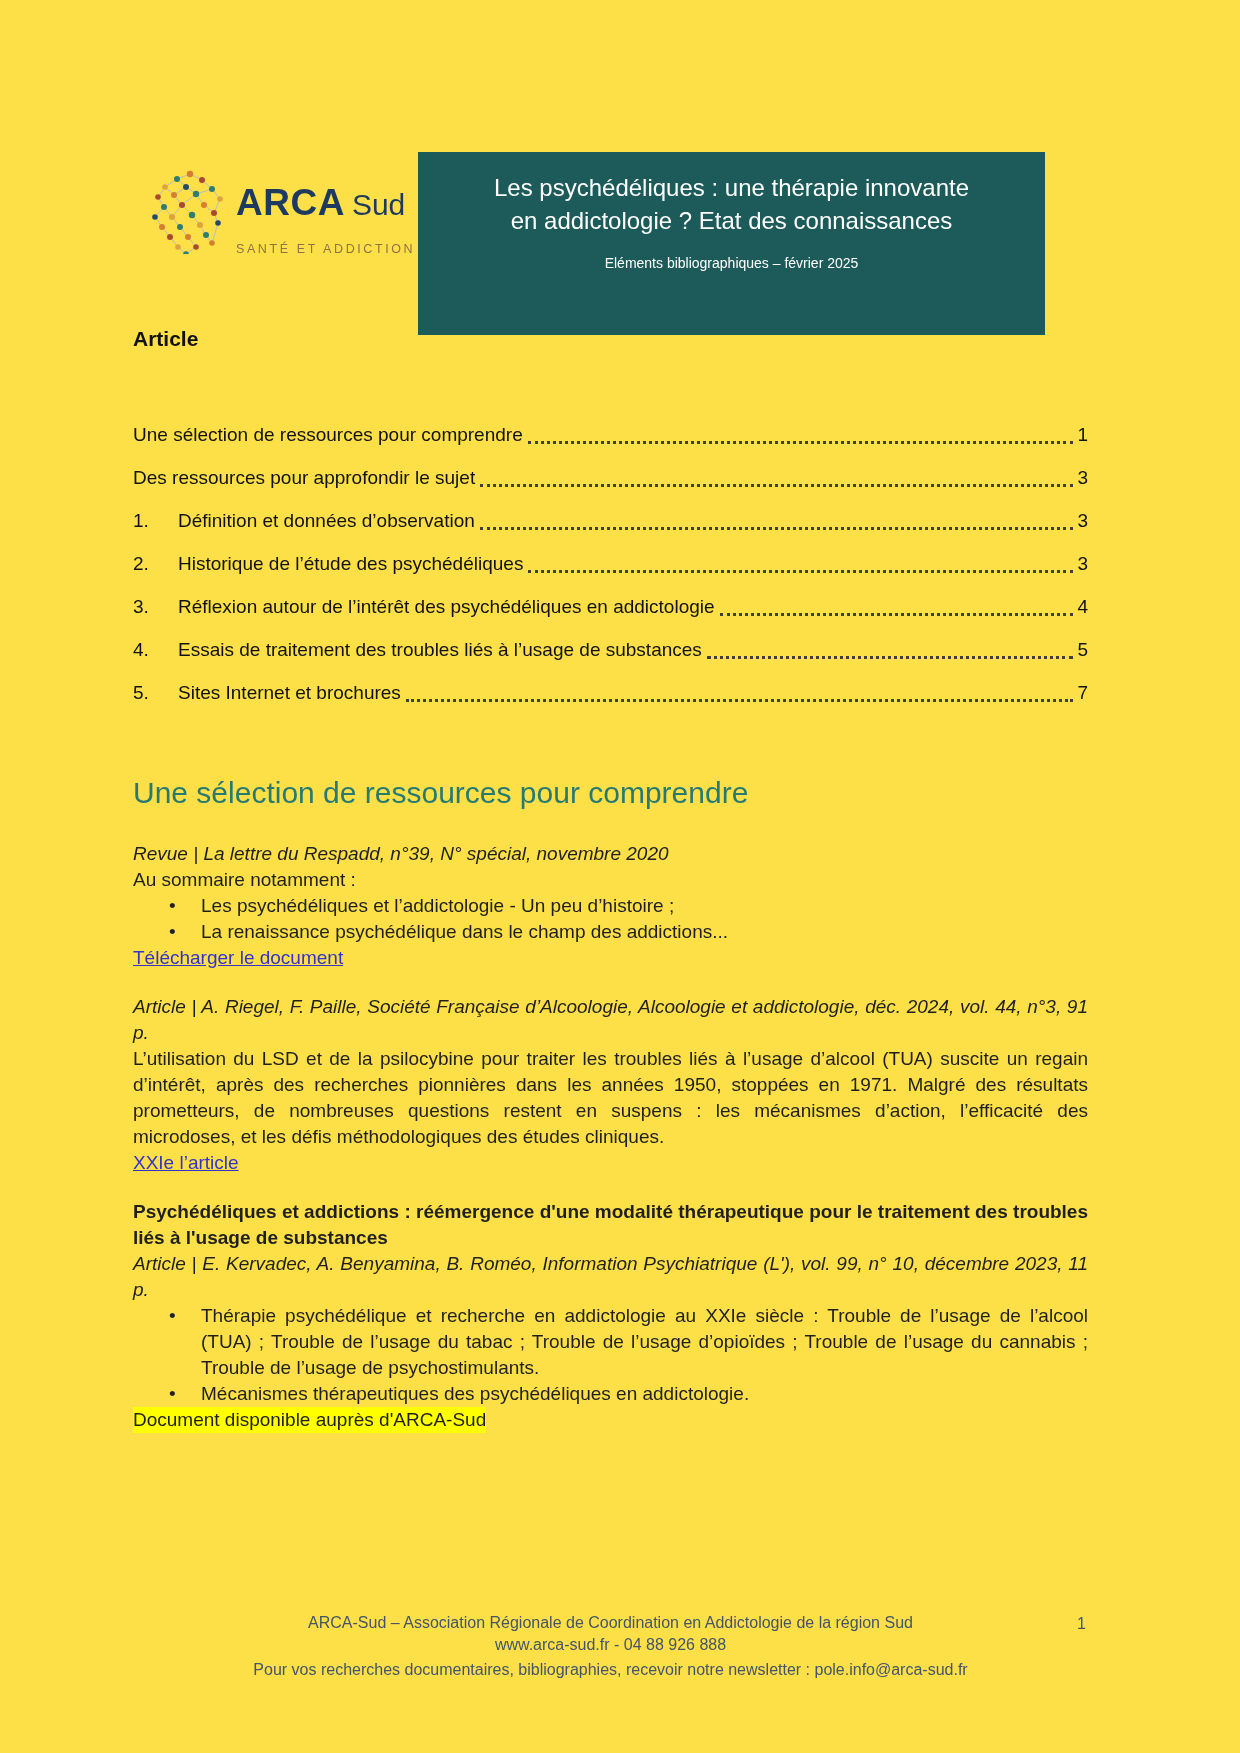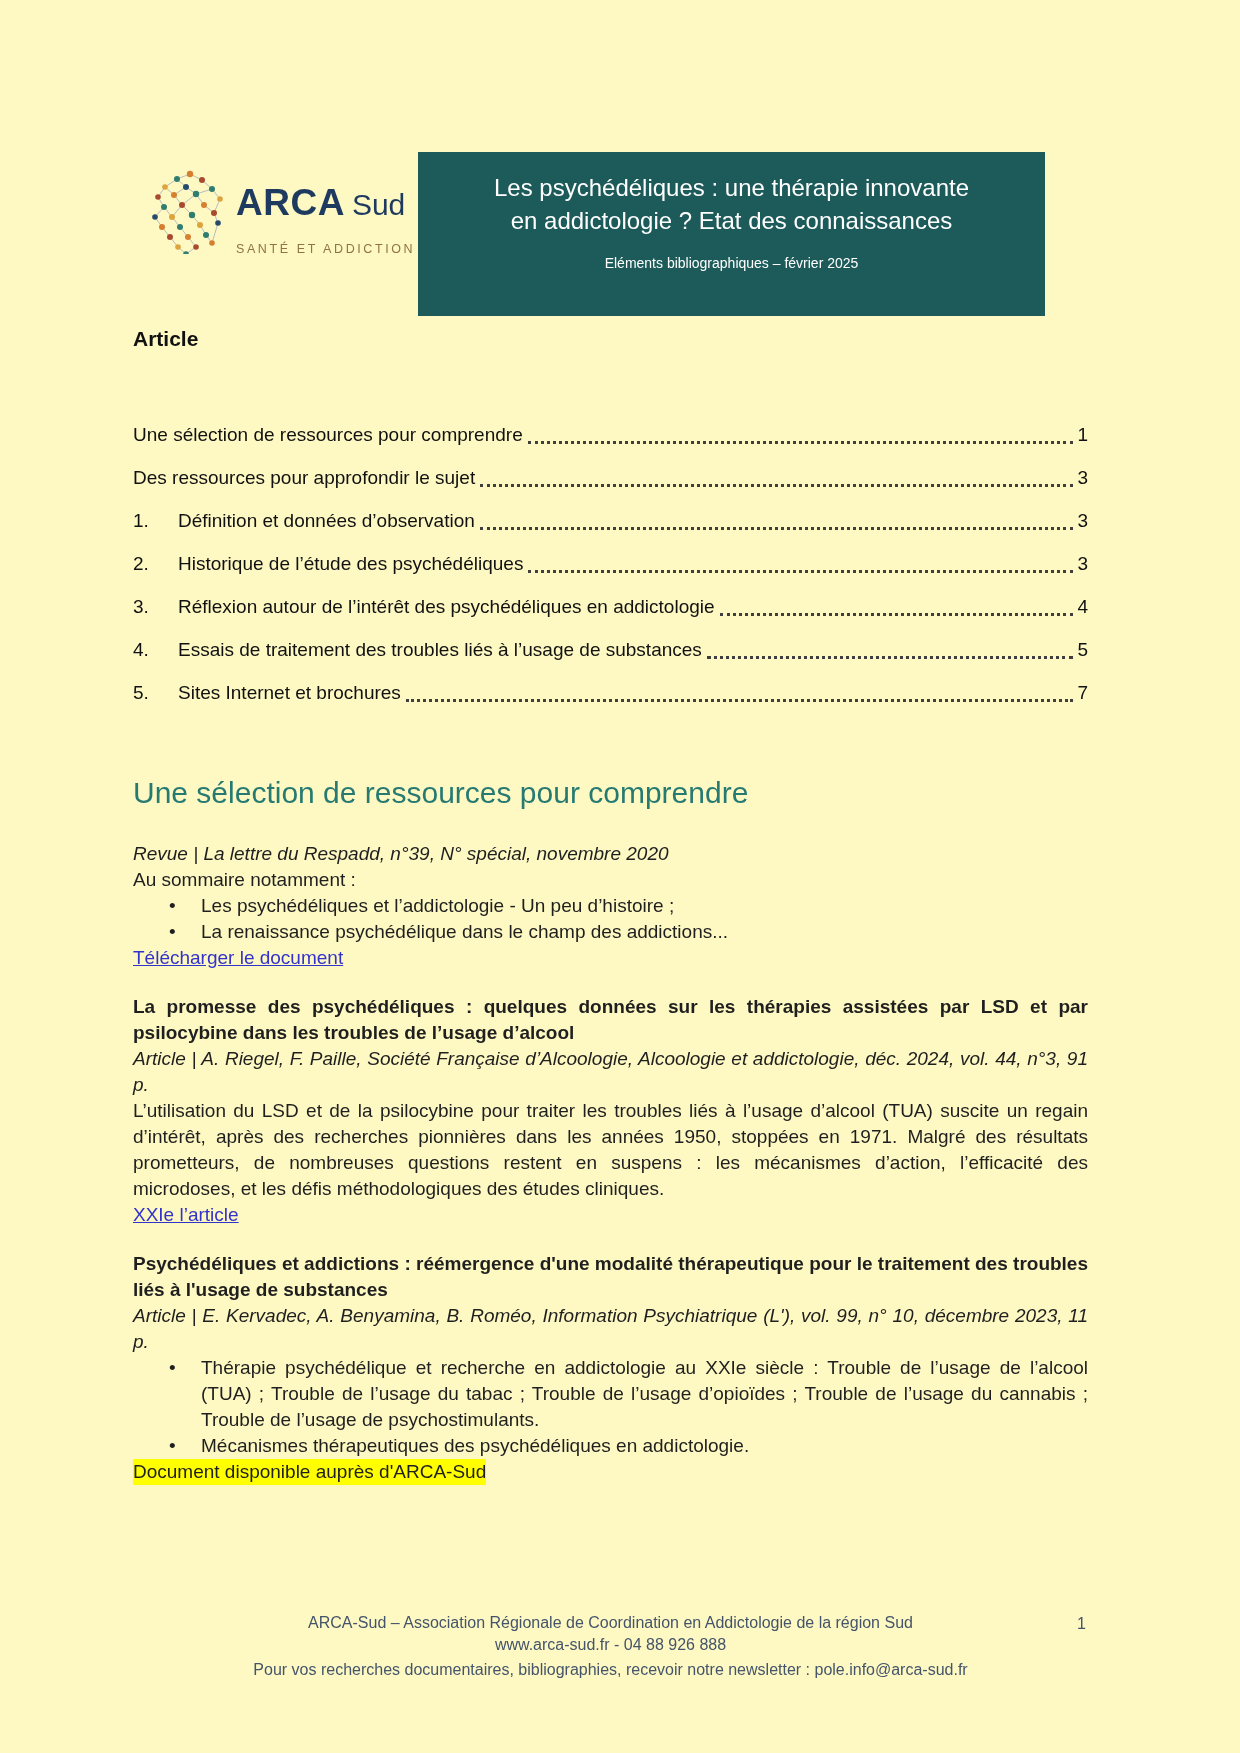--- a/index.html
+++ b/index.html
@@ -1,33 +1,33 @@
 <!DOCTYPE html>
 <html><head>
 <meta charset="utf-8">
 <style>
   * { margin:0; padding:0; box-sizing:border-box; }
   html,body { background:#e9e9e9; }
   .page {
     position:relative; width:1240px; height:1753px; margin:0 auto;
-    background:#fef9c3; overflow:hidden;
+    background:#fde047; overflow:hidden;
     font-family:"Liberation Sans", sans-serif; color:#1f1f1f;
   }
 
   
   .logo { position:absolute; left:148px; top:166px; display:flex; align-items:flex-start; }
   .logo-net { width:86px; height:88px; flex:0 0 auto; }
   .logo-textcol { margin-left:2px; padding-top:16px; }
   .logo-row1 { display:flex; align-items:baseline; }
   .logo-name { font-size:37px; font-weight:bold; color:#1e3a5f; letter-spacing:.5px; }
   .logo-region { font-size:30px; font-weight:normal; color:#1e3a5f; margin-left:7px; }
   .logo-tagline { margin-top:18px; font-size:12.5px; letter-spacing:2.6px; color:#8f7346; }
 
   .banner {
-    position:absolute; left:418px; top:152px; width:627px; height:164px;
+    position:absolute; left:418px; top:152px; width:627px; height:183px;
     background:#1c5b59; color:#ffffff; text-align:center;
   }
   .banner-title { padding-top:19px; font-size:24px; line-height:33px; font-weight:normal; }
   .banner-subtitle { margin-top:18px; font-size:14px; }
 
   
   .content { position:absolute; left:133px; top:305px; width:955px; font-size:19px; }
 
   .sommaire { margin-top:22px; font-size:21px; font-weight:bold; color:#111; }
 
@@ -181,21 +181,20 @@
           <span class="bullet-text">Les psychédéliques et l’addictologie - Un peu d’histoire ;</span>
         </div>
       <div class="bullet">
           <span class="bullet-dot">•</span>
           <span class="bullet-text">La renaissance psychédélique dans le champ des addictions...</span>
         </div>
       <a href="#" class="doc-link">Télécharger le document</a>
     </div>
 
     <div class="resource r2">
-      <div class="res-title just">La promesse des psychédéliques : quelques données sur les thérapies assistées par LSD et par psilocybine dans les troubles de l’usage d’alcool</div>
       <div class="res-citation just">Article | A. Riegel, F. Paille, Société Française d’Alcoologie, Alcoologie et addictologie, déc. 2024, vol. 44, n°3, 91 p.</div>
       <div class="res-abstract">L’utilisation du LSD et de la psilocybine pour traiter les troubles liés à l’usage d’alcool (TUA) suscite un regain d’intérêt, après des recherches pionnières dans les années 1950, stoppées en 1971. Malgré des résultats prometteurs, de nombreuses questions restent en suspens : les mécanismes d’action, l’efficacité des microdoses, et les défis méthodologiques des études cliniques.</div>
       <a href="#" class="doc-link">XXIe l’article</a>
     </div>
 
     <div class="resource r3">
       <div class="res-title just">Psychédéliques et addictions : réémergence d'une modalité thérapeutique pour le traitement des troubles liés à l'usage de substances</div>
       <div class="res-citation just">Article | E. Kervadec, A. Benyamina, B. Roméo, Information Psychiatrique (L'), vol. 99, n° 10, décembre 2023, 11 p.</div>
       <div class="bullet">
           <span class="bullet-dot">•</span>

